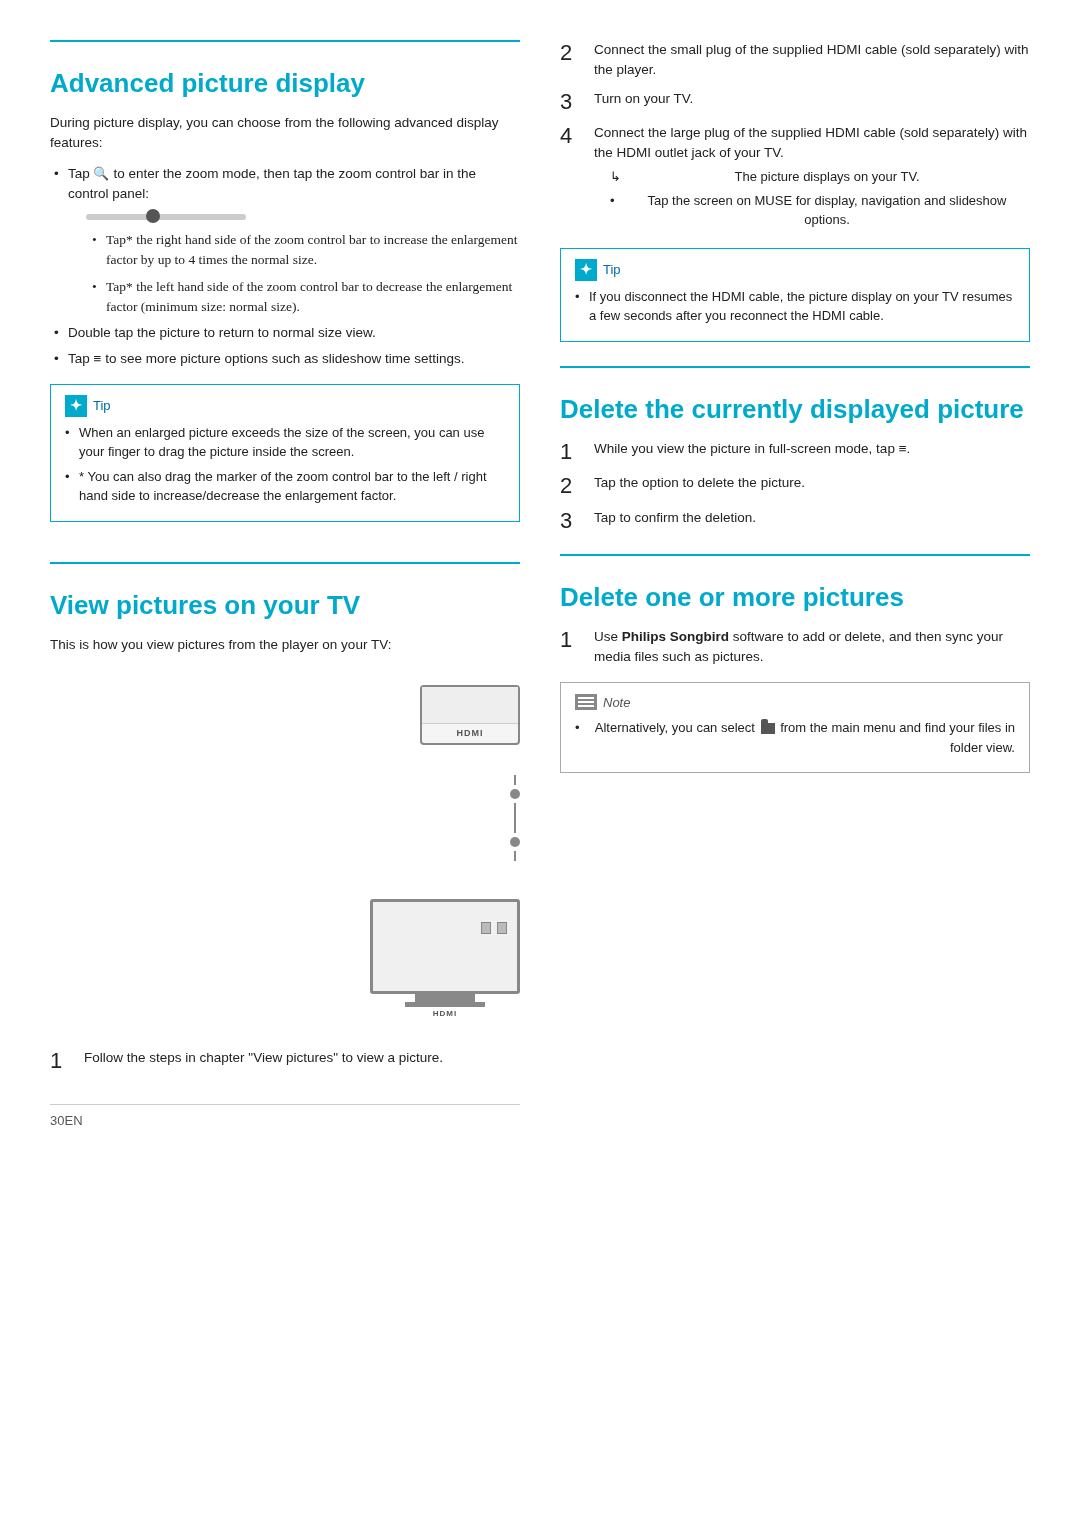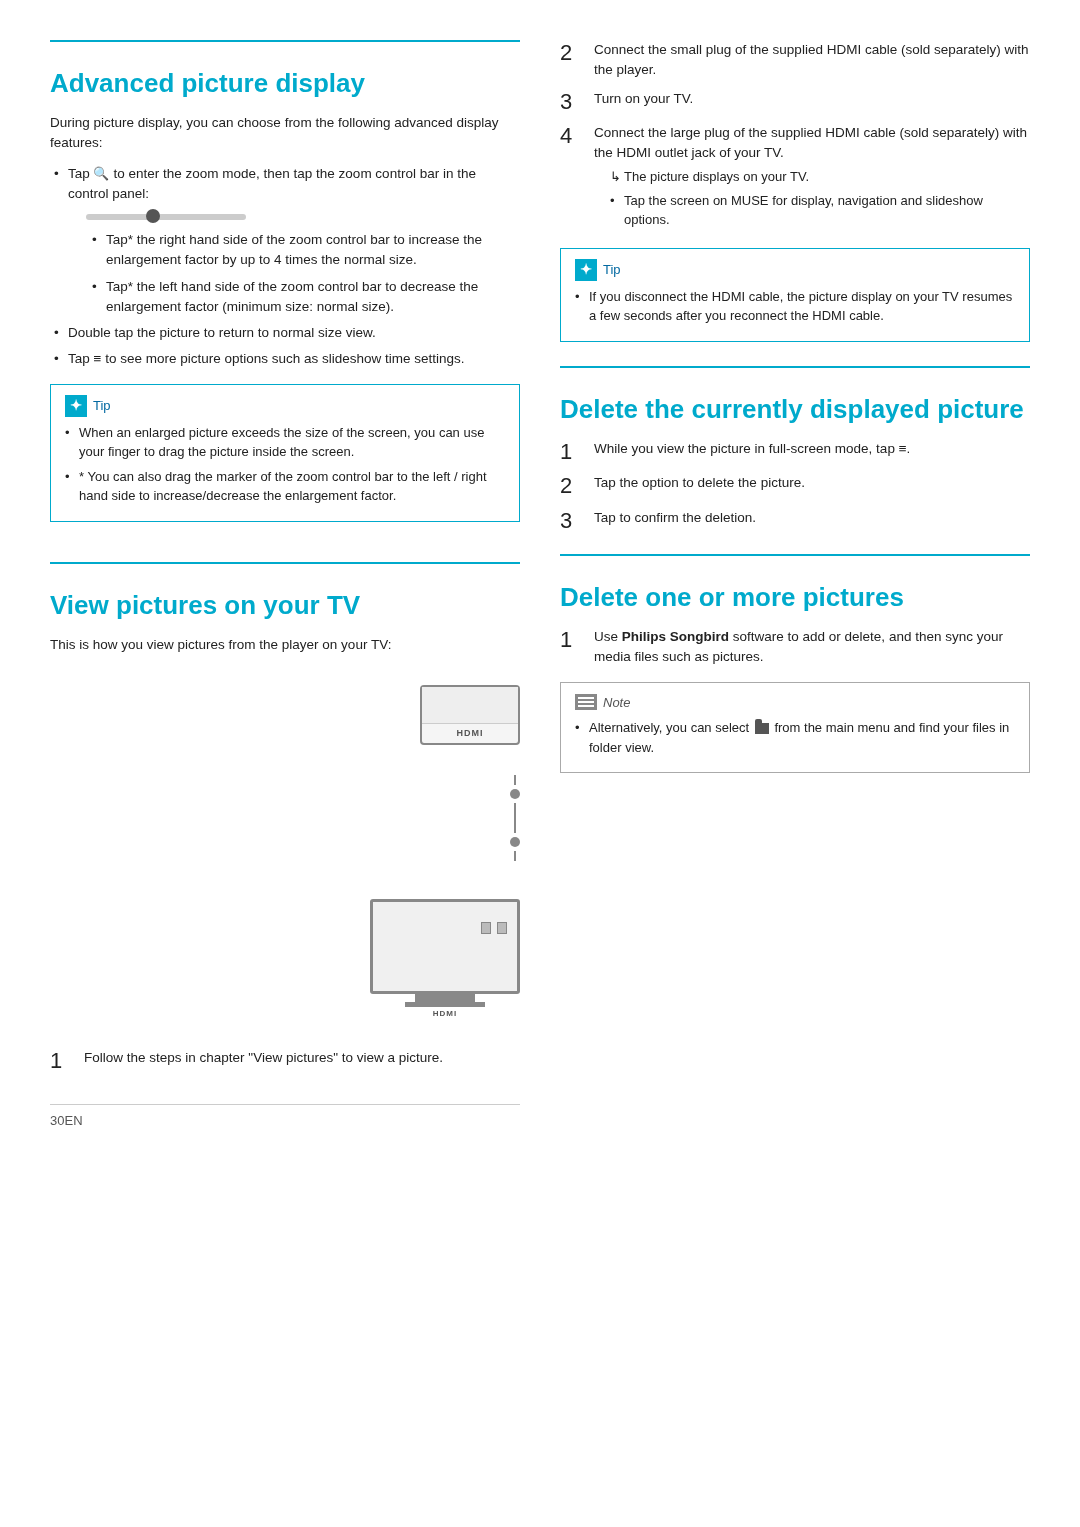--- a/index.html
+++ b/index.html
@@ -55,20 +55,21 @@
       content: "•";
       position: absolute;
       left: 4px;
       top: 0;
     }
 
     ul.sub-list {
       list-style: none;
       padding-left: 20px;
       margin-top: 6px;
+      font-family: Liberation Serif, serif;
     }
 
     ul.sub-list > li {
       padding-left: 18px;
       position: relative;
       margin-bottom: 6px;
       font-size: 13.5px;
       line-height: 1.5;
     }
 
@@ -170,20 +171,21 @@
     }
 
     .note-label {
       color: #555;
       font-size: 13px;
     }
 
     .note-box ul {
       list-style: none;
       padding-left: 0;
+      text-align: right;
     }
 
     .note-box ul li {
       padding-left: 14px;
       position: relative;
       margin-bottom: 5px;
       font-size: 13px;
       line-height: 1.5;
     }
 
@@ -224,20 +226,21 @@
       margin-top: 4px;
     }
 
     .step-sub li {
       list-style: none;
       position: relative;
       padding-left: 14px;
       margin-bottom: 4px;
       font-size: 13px;
       line-height: 1.5;
+      text-align: center;
     }
 
     .step-sub li::before {
       content: "•";
       position: absolute;
       left: 0;
     }
 
     .step-sub li.arrow::before {
       content: "↳";

